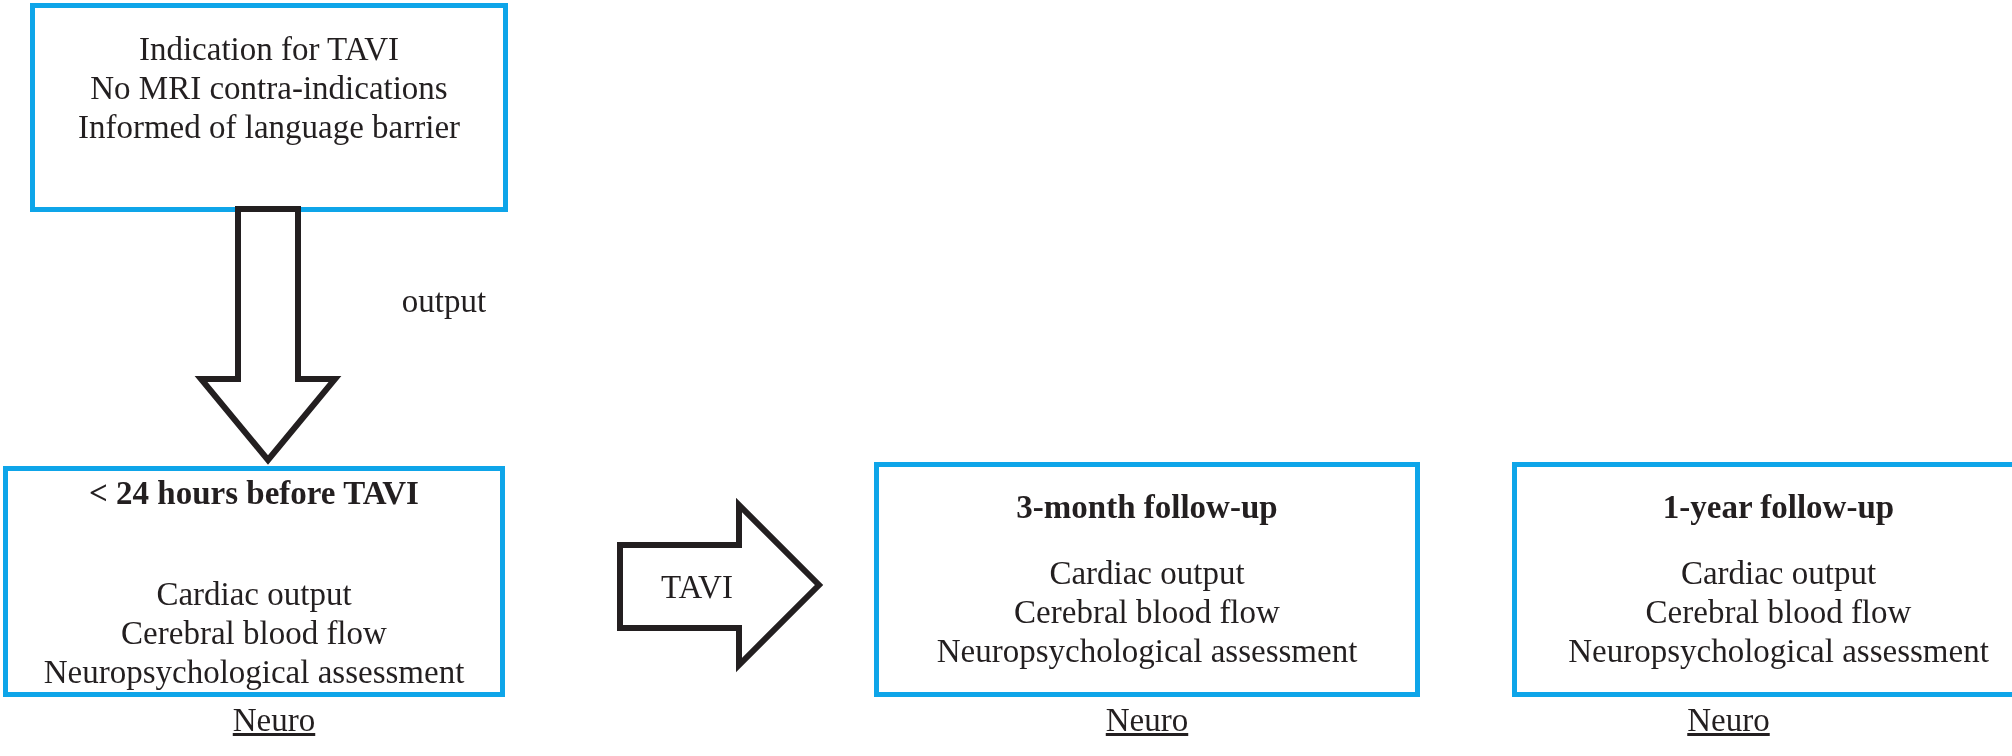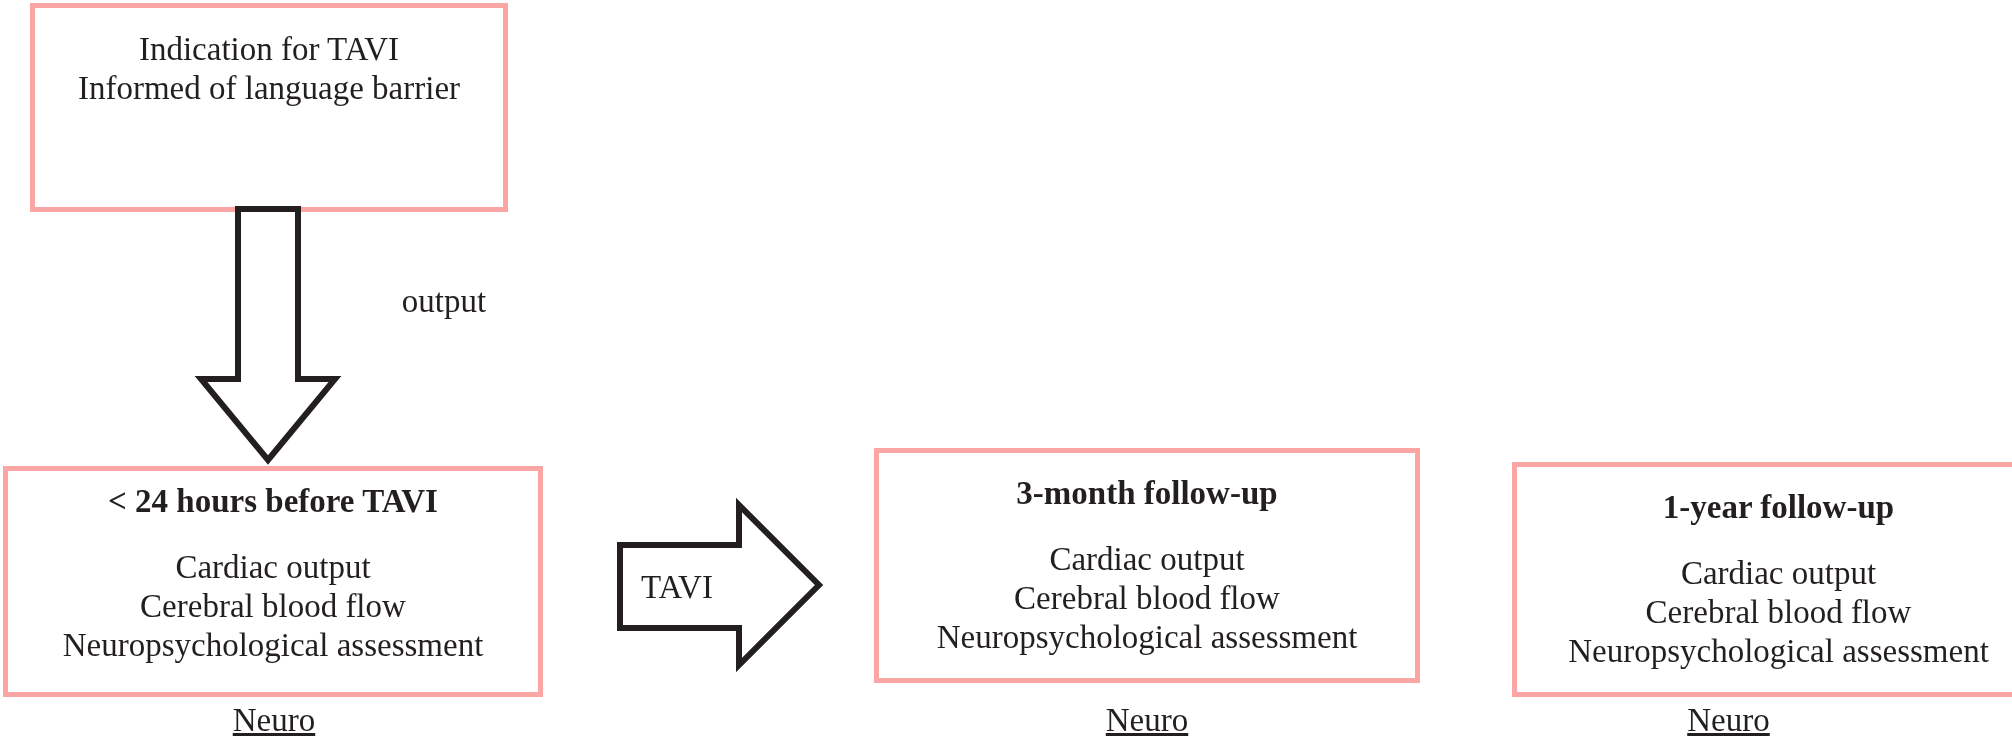--- a/index.html
+++ b/index.html
@@ -12,21 +12,21 @@
     width: 2012px;
     height: 756px;
     background: #ffffff;
     font-family: "Liberation Serif", "DejaVu Serif", serif;
     color: #231f20;
     overflow: hidden;
   }
   .node-box {
     position: absolute;
     box-sizing: border-box;
-    border: 5px solid #fca5a5;
+    border: 5px solid #0ea5e9;
     background: #ffffff;
     display: flex;
     flex-direction: column;
     align-items: center;
   }
   .box-title {
     font-weight: bold;
     font-size: 33px;
     line-height: 1.12;
     text-align: center;
@@ -63,60 +63,62 @@
     fill: #ffffff;
     stroke: #231f20;
     stroke-width: 6;
     stroke-linejoin: miter;
   }
   .arrow-text {
     position: absolute;
     font-size: 33px;
     text-align: center;
     white-space: nowrap;
+    margin-left: 20px;
   }
 </style>
 </head>
 <body>
 
 <div id="canvas">
 
   <div class="node-box" style="left:30px; top:3px; width:478px; height:209px; justify-content:flex-start; padding-top:22px;">
     <div class="box-lines">
       <div class="box-line">Indication for TAVI</div>
+      <div class="box-line">No MRI contra-indications</div>
       <div class="box-line">Informed of language barrier</div>
     </div>
   </div>
 
   <svg class="arrow-svg" style="left:197px; top:209px; width:141px; height:254px;" viewBox="0 0 141 254">
     <polygon class="arrow-shape" points="41,0 101,0 101,170 138,170 71,251 4,170 41,170"></polygon>
   </svg>
 
   <div class="edge-label" style="left:344px; top:283px; width:200px;">
     <div>output</div>
   </div>
 
-  <div class="node-box" style="left:3px; top:466px; width:540px; height:231px; justify-content:flex-start; padding-top:12px;">
+  <div class="node-box" style="left:3px; top:466px; width:502px; height:231px; justify-content:space-between; padding-top:4px;">
     <div class="box-title">&lt; 24 hours before TAVI</div>
     <div class="box-lines" style="margin-top:28px;">
       <div class="box-line">Cardiac output</div>
       <div class="box-line">Cerebral blood flow</div>
       <div class="box-line">Neuropsychological assessment</div>
     </div>
   </div>
 
   <div class="caption" style="left:3px; top:702px; width:542px;">Neuro</div>
 
   <svg class="arrow-svg" style="left:617px; top:502px; width:205px; height:166px;" viewBox="0 0 205 166">
     <polygon class="arrow-shape" points="3,43 122,43 122,3 202,83 122,163 122,126 3,126"></polygon>
   </svg>
 
   <div class="arrow-text" style="left:617px; top:569px; width:120px;">TAVI</div>
 
-  <div class="node-box" style="left:874px; top:448px; width:546px; height:235px; justify-content:flex-start; padding-top:22px;">
+  <div class="node-box" style="left:874px; top:462px; width:546px; height:235px; justify-content:flex-start; padding-top:22px;">
     <div class="box-title">3-month follow-up</div>
     <div class="box-lines" style="margin-top:28px;">
       <div class="box-line">Cardiac output</div>
       <div class="box-line">Cerebral blood flow</div>
       <div class="box-line">Neuropsychological assessment</div>
     </div>
   </div>
 
   <div class="caption" style="left:874px; top:702px; width:546px;">Neuro</div>
 

